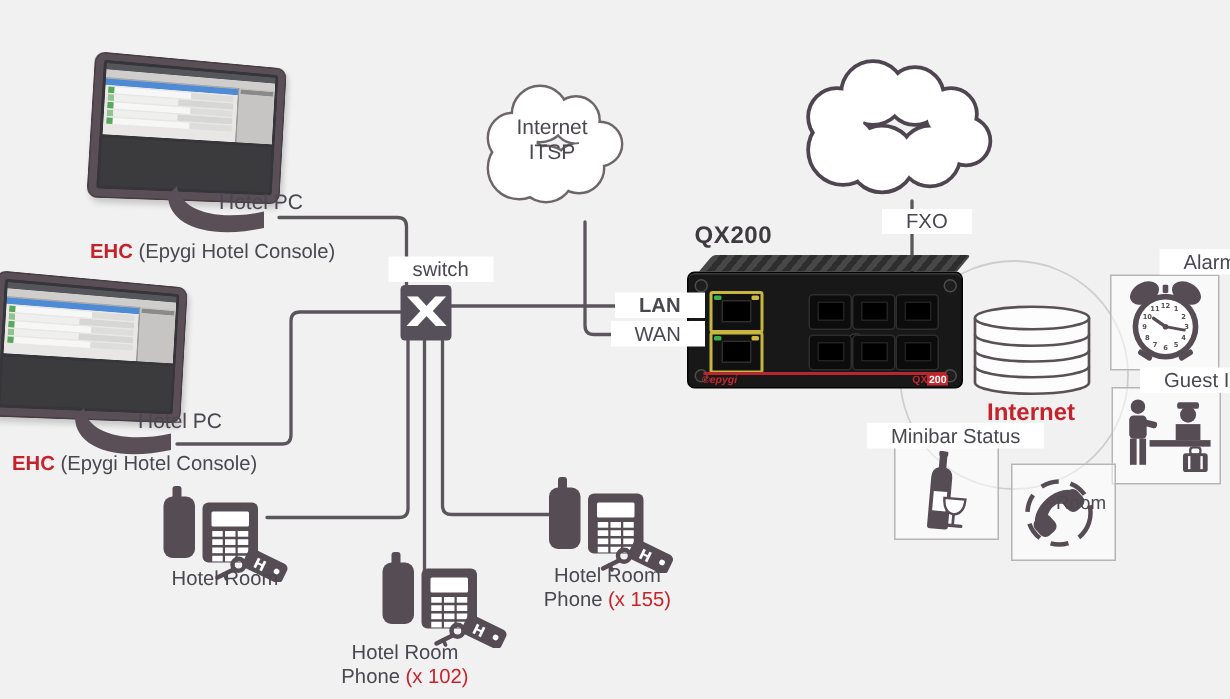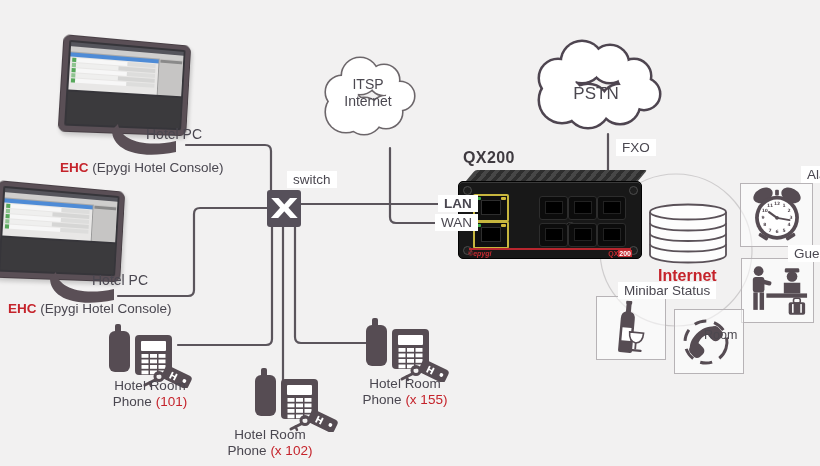--- a/index.html
+++ b/index.html
@@ -7,21 +7,21 @@
          font-family:"Liberation Sans",sans-serif;color:#4a4750;}
   .abs{position:absolute;}
   svg{display:block;}
 
   
   .wires{position:absolute;left:0;top:0;z-index:1;}
   .wire{fill:none;stroke:#5b555c;stroke-width:2.2;stroke-linecap:round;}
   .hubring{fill:none;stroke:#cfcdce;stroke-width:1.2;}
 
   
-  .chip{position:absolute;z-index:5;background:#fff;padding:0 6px;font-size:13.5px;line-height:17px;color:#4a4750;white-space:nowrap;margin-left:28px;}
+  .chip{position:absolute;z-index:5;background:#fff;padding:0 16px;font-size:13.5px;line-height:17px;color:#4a4750;white-space:nowrap;}
   .plain{position:absolute;z-index:5;font-size:13.5px;line-height:17px;color:#4a4750;white-space:nowrap;}
   .red{color:#c5232b;}
   .bold{font-weight:bold;}
   .caption{position:absolute;z-index:5;font-size:13.5px;white-space:nowrap;}
   .phone-label{position:absolute;z-index:5;font-size:13.5px;line-height:16px;text-align:center;width:120px;}
   .cloud-text{position:absolute;z-index:4;text-align:center;font-size:14px;line-height:17px;color:#4b4850;}
   .qx-title{position:absolute;z-index:5;font-size:16px;font-weight:bold;color:#3f3a40;letter-spacing:.4px;}
   .db-label{position:absolute;z-index:5;font-size:16px;font-weight:bold;color:#c5232b;}
 
   
@@ -200,22 +200,22 @@
       <circle cx="34" cy="64" r="20"></circle>
         <circle cx="30" cy="44" r="16"></circle>
         <circle cx="48" cy="28" r="18"></circle>
       <circle cx="72" cy="32" r="15"></circle>
         <circle cx="88" cy="48" r="14"></circle>
         <circle cx="74" cy="64" r="16"></circle>
         <circle cx="52" cy="68" r="18"></circle>
     </g>
   </svg>
   <div class="cloud-text" style="left:318px;top:76px;width:100px;">
+    <div>Internet</div>
     <div>ITSP</div>
-    <div>Internet</div>
   </div>
 
   <svg class="cloud" style="left:526px;top:36px;" width="142" height="102" viewBox="0 0 142 102">
     <g fill="none" stroke="#4e4550" stroke-width="5">
       <circle cx="36" cy="64" r="22"></circle>
         <circle cx="32" cy="42" r="18"></circle>
         <circle cx="56" cy="26" r="20"></circle>
       <circle cx="84" cy="28" r="18"></circle>
         <circle cx="108" cy="40" r="16"></circle>
         <circle cx="118" cy="58" r="15"></circle>
@@ -226,21 +226,20 @@
       <circle cx="36" cy="64" r="22"></circle>
         <circle cx="32" cy="42" r="18"></circle>
         <circle cx="56" cy="26" r="20"></circle>
       <circle cx="84" cy="28" r="18"></circle>
         <circle cx="108" cy="40" r="16"></circle>
         <circle cx="118" cy="58" r="15"></circle>
       <circle cx="94" cy="68" r="19"></circle>
         <circle cx="62" cy="70" r="21"></circle>
     </g>
   </svg>
-  <div class="cloud-text" style="left:546px;top:85px;width:100px;font-size:17px;">PSTN</div>
 
   <div class="chip" style="left:410px;top:195px;font-weight:bold;">LAN</div>
   <div class="chip" style="left:407px;top:214px;">WAN</div>
   <div class="chip" style="left:588px;top:139px;">FXO</div>
 
   <div class="qx-title" style="left:463px;top:149px;">QX200</div>
   <div class="qx" style="left:458px;top:170px;">
     <div class="qx-topface"></div>
     <div class="qx-front">
       <div class="screw" style="left:4px;top:4px;"></div>
@@ -328,21 +327,21 @@
         <rect x="38" y="20" width="17" height="11"></rect>
         <rect x="20" y="31" width="42" height="4.5"></rect>
         <rect x="43" y="40" width="17" height="13" rx="2"></rect>
         <rect x="48" y="36" width="7" height="5" rx="2" fill="none" stroke="#564c53" stroke-width="1.6"></rect>
       </g>
       <rect x="46.5" y="42" width="1.6" height="9" fill="#fff"></rect>
       <rect x="55" y="42" width="1.6" height="9" fill="#fff"></rect>
     </svg>
   </div>
 
-  <div class="chip" style="left:590px;top:282px;">Minibar Status</div>
+  <div class="chip" style="left:578px;top:282px;">Minibar Status</div>
   <div class="svc-box" style="left:596px;top:296px;width:68px;height:62px;">
     <svg width="36" height="54" viewBox="0 0 36 54" style="transform:rotate(5deg)">
       <g fill="#564c53">
         <rect x="11" y="0" width="6" height="3.5" rx="1"></rect>
         <rect x="11.5" y="3" width="5" height="10"></rect>
         <path d="M7,18 Q7,12 11.5,11 h5 Q21,12 21,18 V50 a2,2 0 0 1 -2,2 H9 a2,2 0 0 1 -2,-2 Z"></path>
       </g>
       <rect x="9.5" y="27" width="9" height="13" fill="#fff"></rect>
       <g transform="translate(17,31)">
         <path d="M0,0 h14 q0,9.5 -7,10.5 q-7,-1 -7,-10.5 z" fill="#fff" stroke="#564c53" stroke-width="1.6"></path>
@@ -362,21 +361,20 @@
       </g>
     </svg>
   </div>
   <div class="cdrs-text" style="left:704px;top:328px;">Room</div>
 
   <svg class="abs" style="left:102px;top:324px;z-index:3;" width="94" height="64">
       <use href="#phone-icon"></use>
     </svg>
   <div class="phone-label" style="left:90px;top:378px;">
     <div>Hotel Room</div>
-    <div><span>Phone </span><span class="red">(101)</span></div>
   </div>
 
   <svg class="abs" style="left:248px;top:368px;z-index:3;" width="94" height="64">
       <use href="#phone-icon"></use>
     </svg>
   <div class="phone-label" style="left:210px;top:427px;">
     <div>Hotel Room</div>
     <div><span>Phone </span><span class="red">(x 102)</span></div>
   </div>
 

